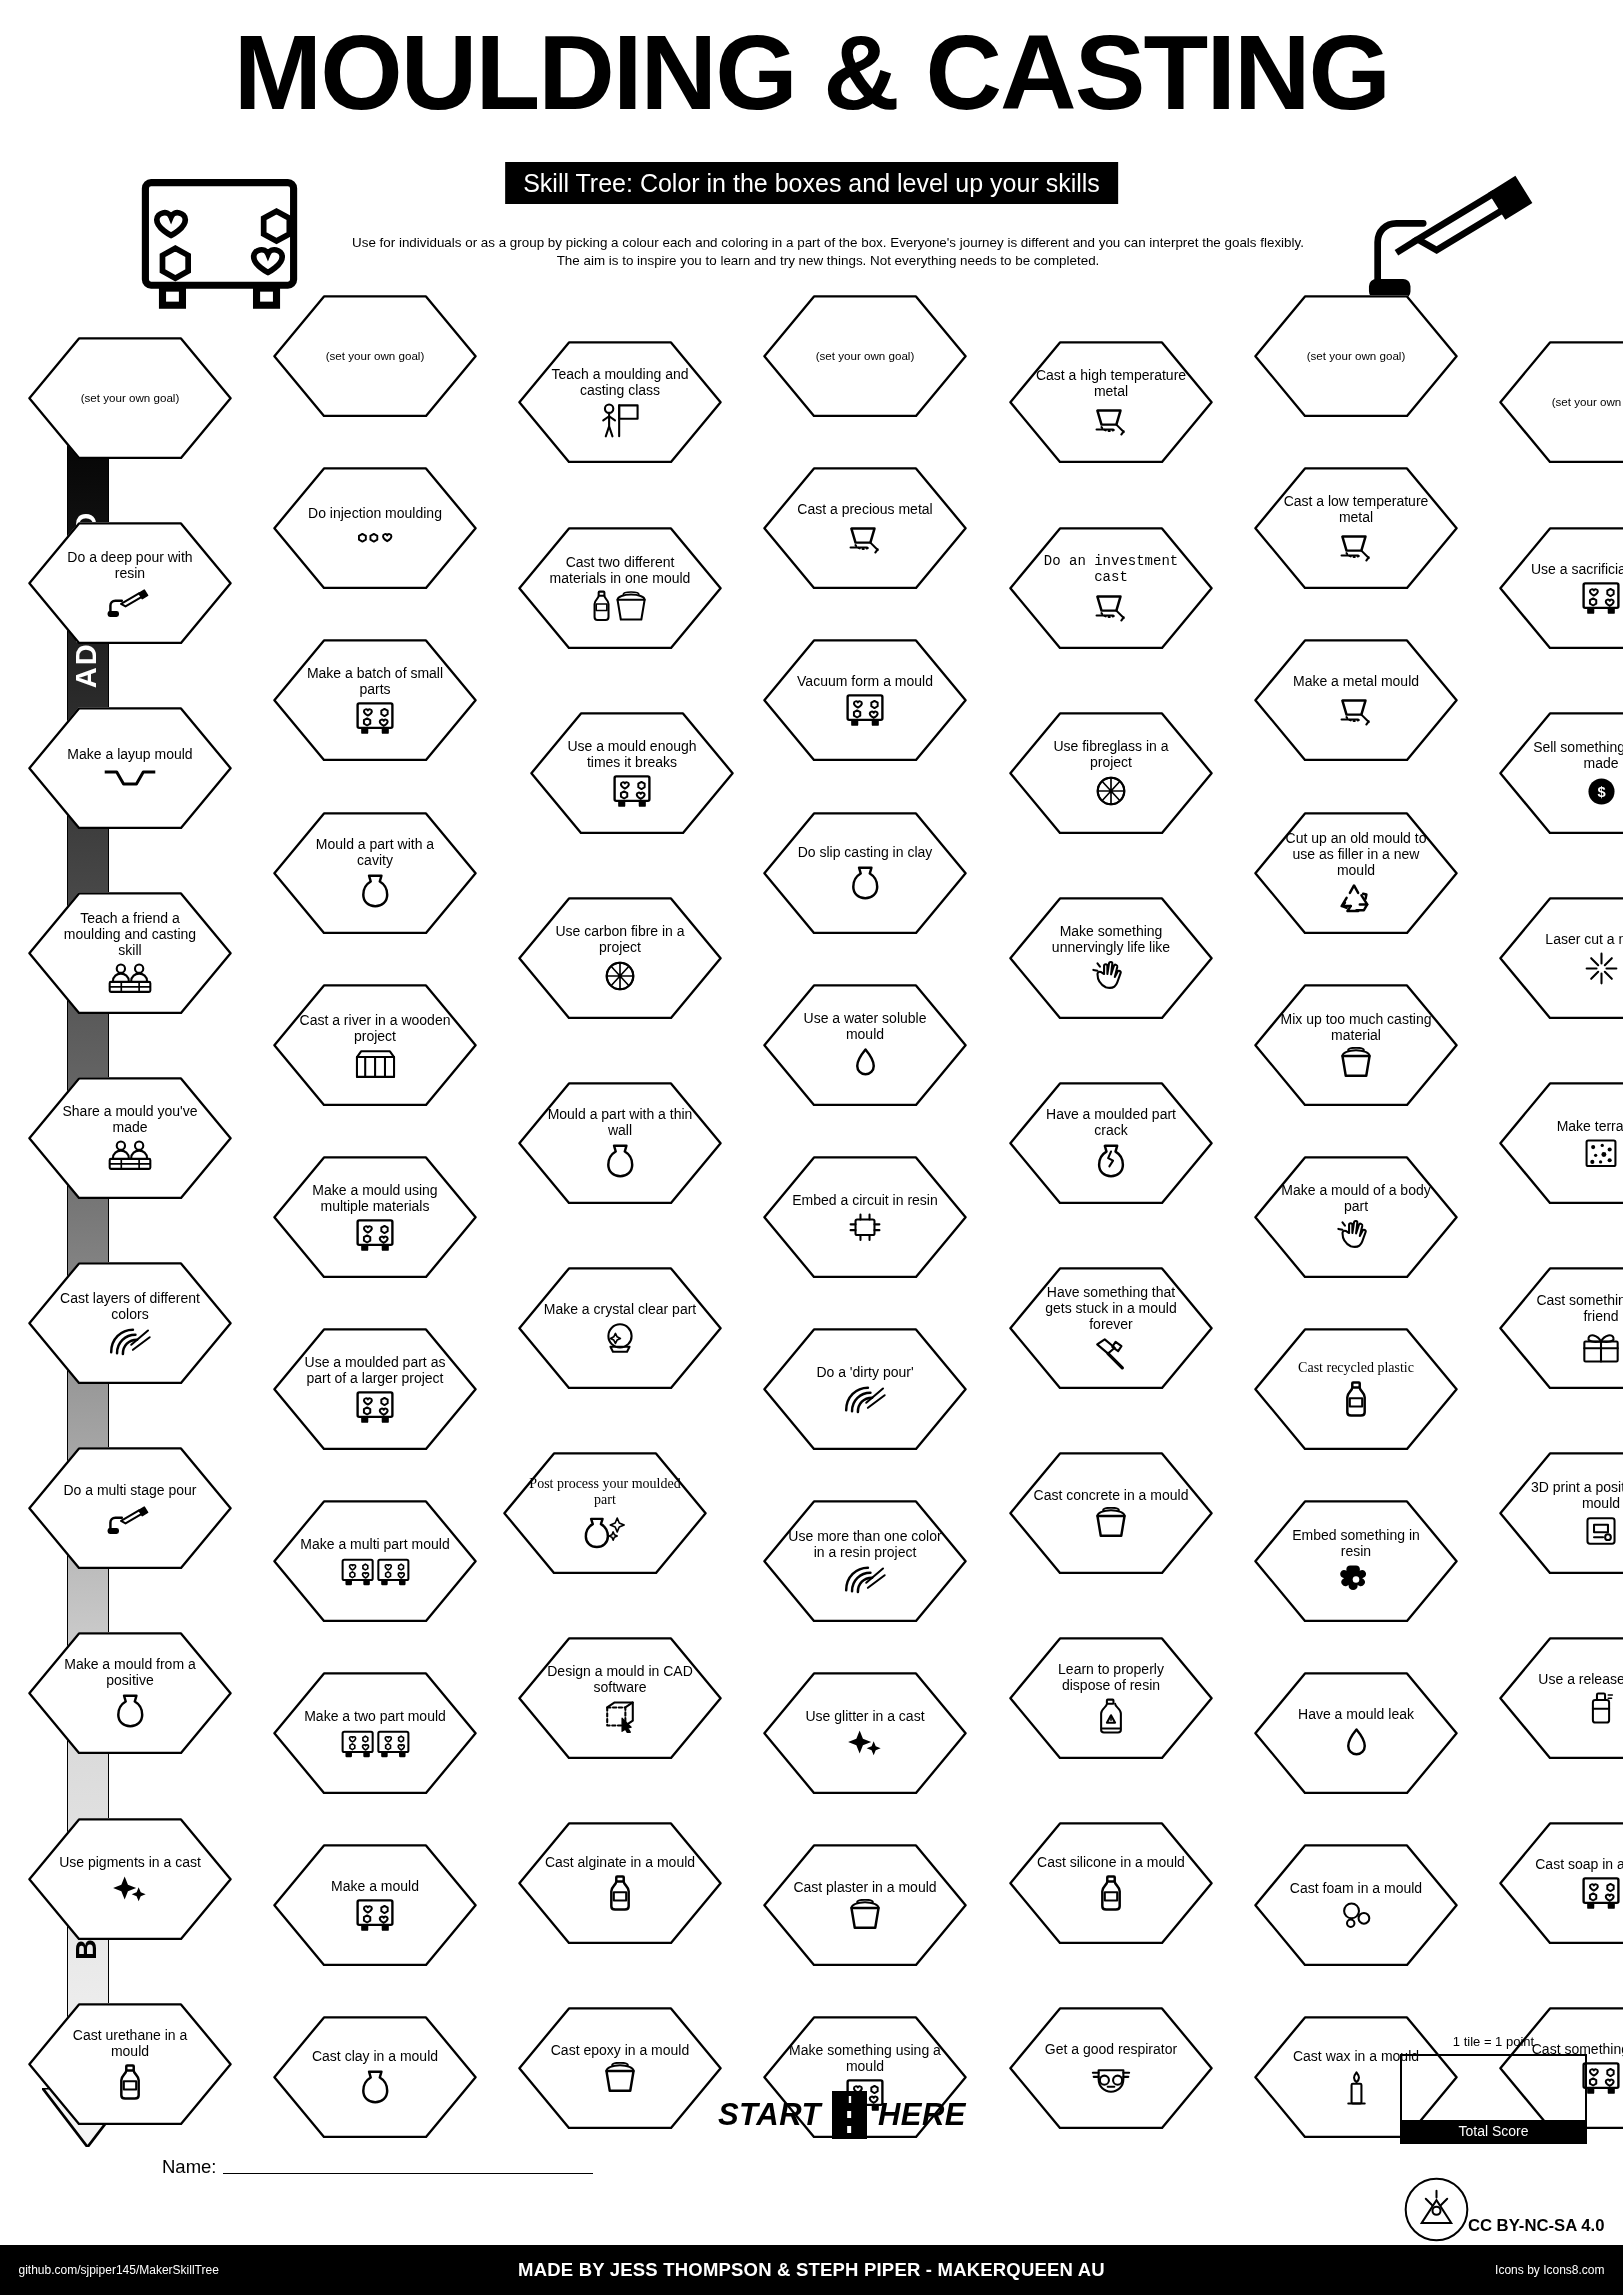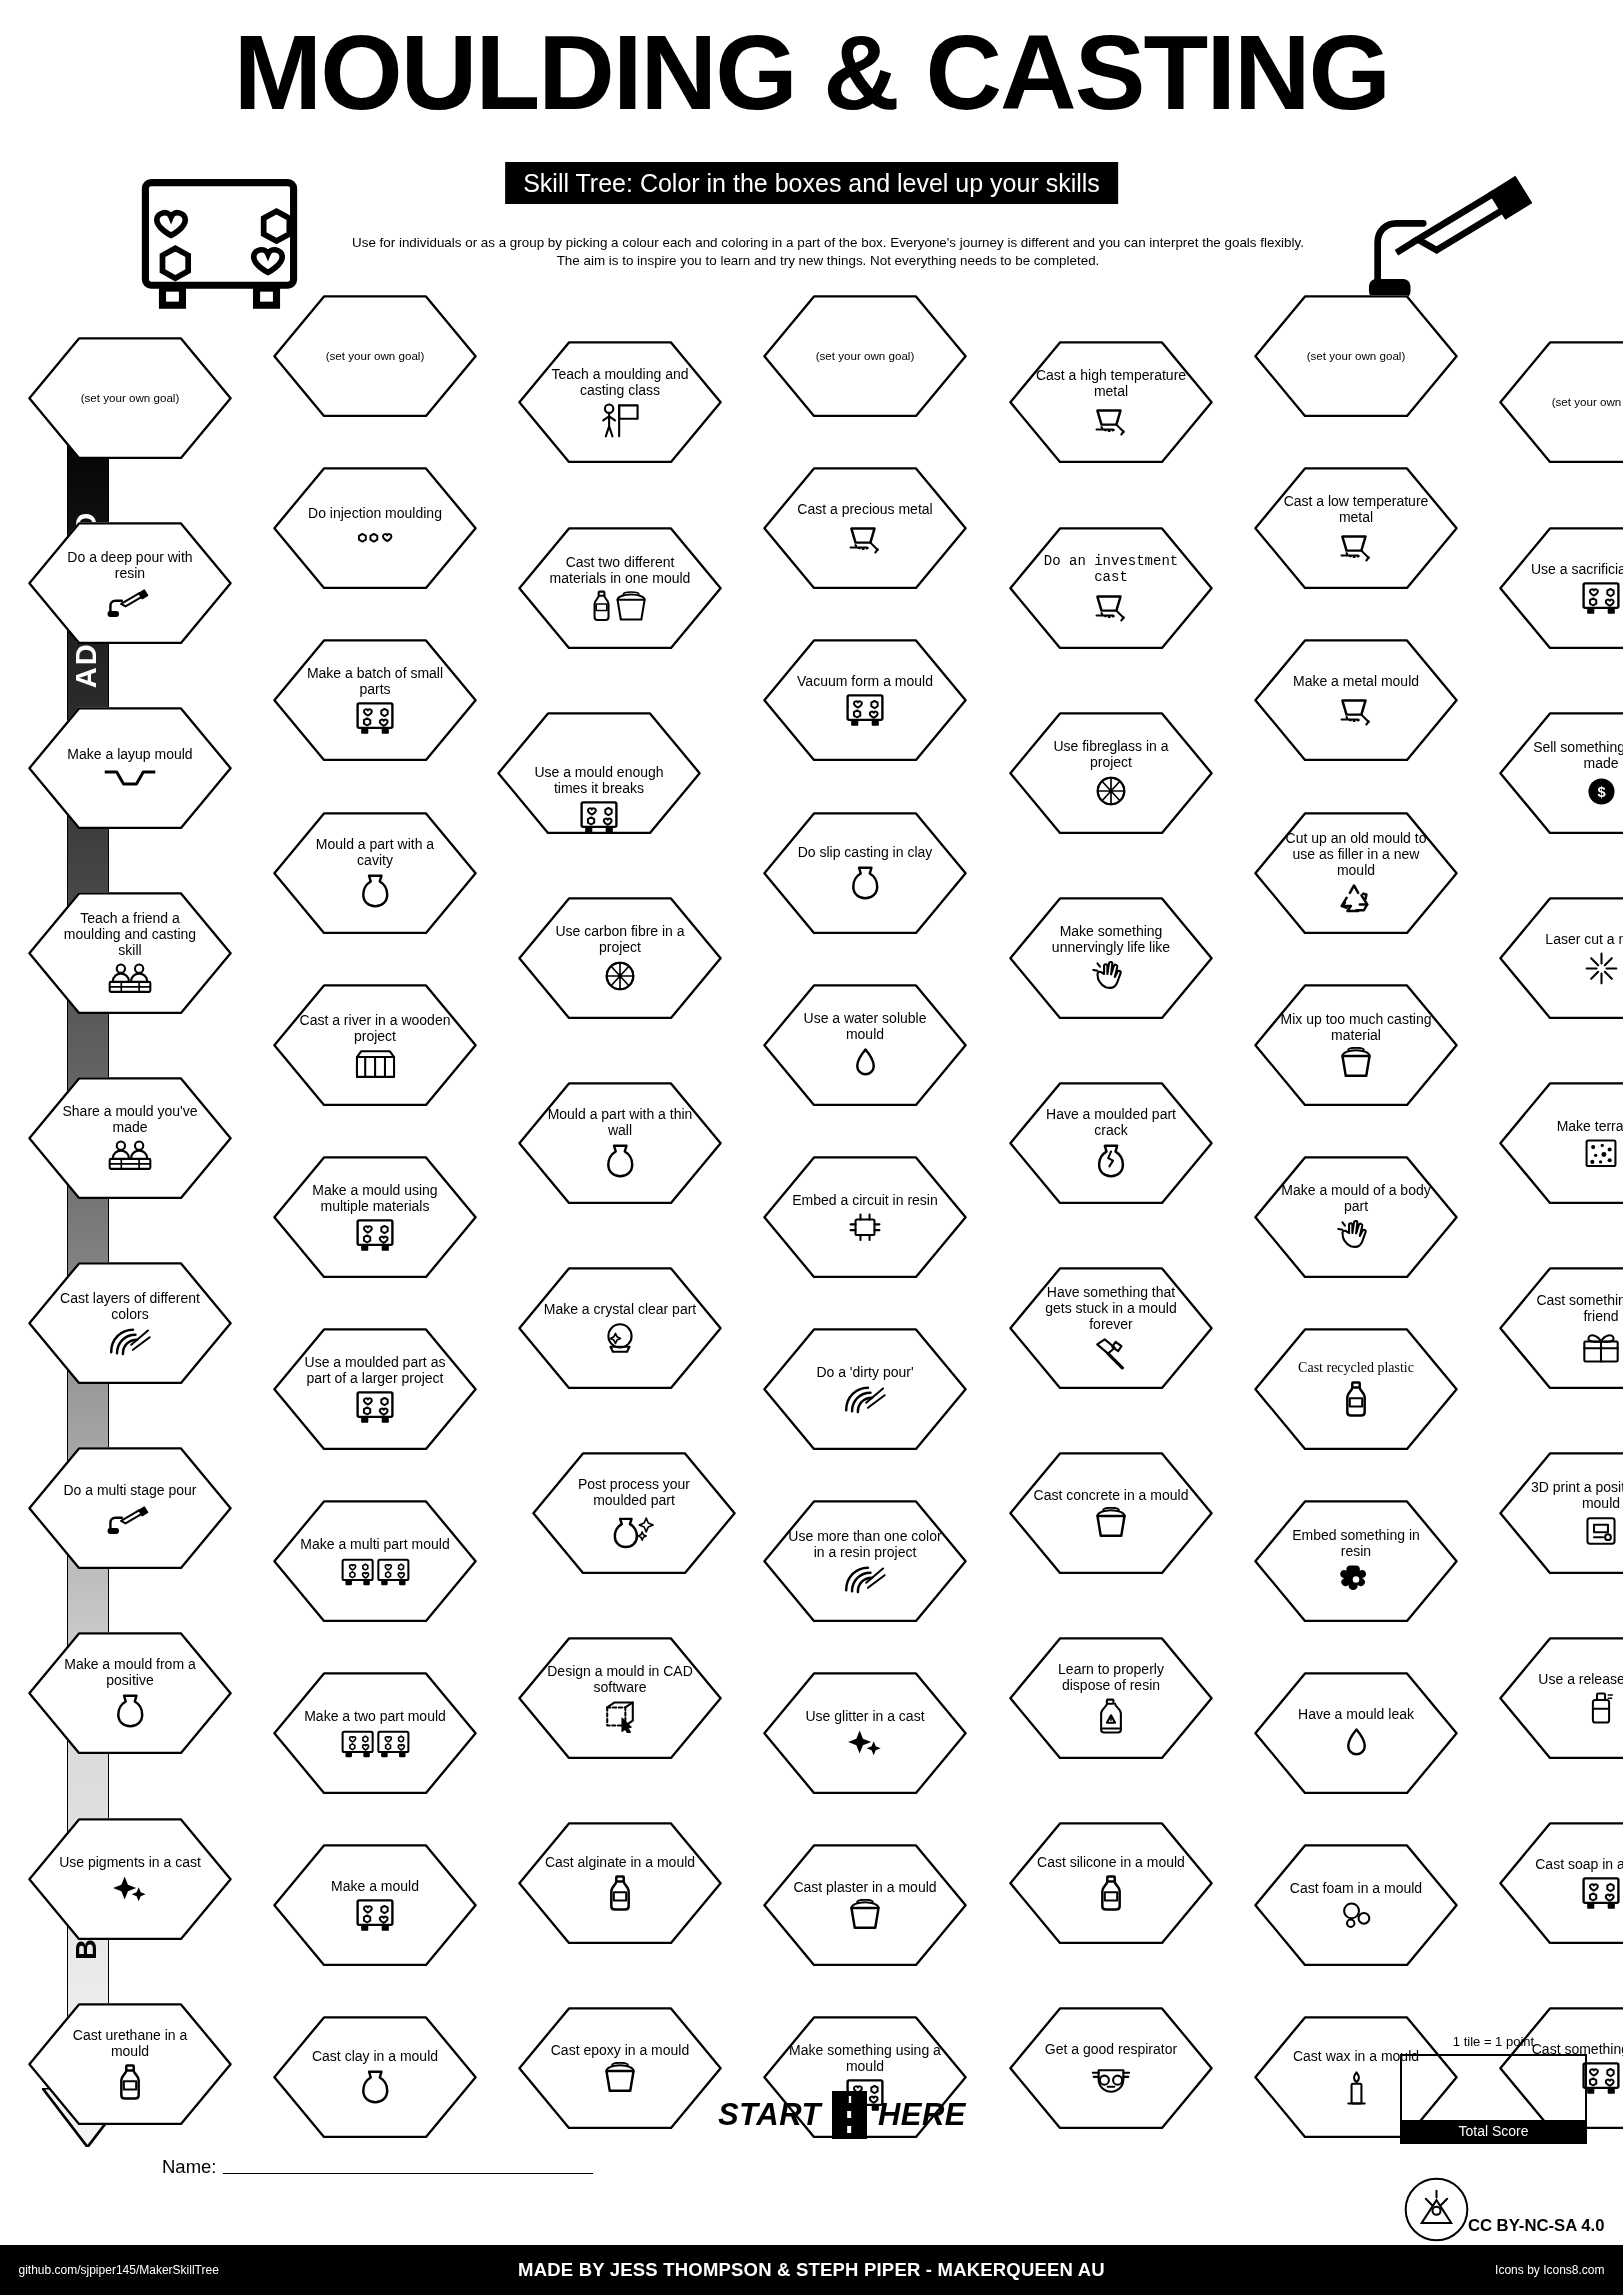--- a/index.html
+++ b/index.html
@@ -524,21 +524,21 @@
               <rect x="16" y="4" width="14" height="10" rx="2" stroke-width="5"></rect>
               <path d="M16 14c0 7-10 10-10 20v32c0 4 3 7 7 7h20c4 0 7-3 7-7V34c0-10-10-13-10-20" stroke-width="5"></path>
               <rect x="10" y="34" width="26" height="16" stroke-width="4"></rect>
               <path d="M62 24h66l-8 48H70z" stroke-width="5"></path>
               <path d="M62 24c0-8 15-13 33-13s33 5 33 13" stroke-width="5"></path>
               <path d="M76 11c0-4 8-6 19-6s19 2 19 6" stroke-width="4"></path>
             </svg>
           </div>
         </div>
       </div>
-      <div class="hex" style="left: 497px; top: 712px; justify-content: flex-end;">
+      <div class="hex" style="left: 530px; top: 712px;">
         <div class="hexbg"></div>
         <svg class="hexborder" viewBox="0 0 440 264">
           <polygon points="110,3 330,3 437,132 330,261 110,261 3,132" fill="none" stroke="#000" stroke-width="5" stroke-linejoin="round"></polygon>
         </svg>
         <div class="inner">
           <div class="txt">Use a mould enough times it breaks</div>
           <div class="ico">
             <svg width="40" height="34" viewBox="0 0 100 86" fill="none" stroke="#000" stroke-width="6" stroke-linecap="round" stroke-linejoin="round">
               <rect x="6" y="6" width="88" height="62" rx="4"></rect>
               <rect x="18" y="70" width="12" height="10" fill="#000"></rect>
@@ -590,21 +590,21 @@
           <div class="txt">Make a crystal clear part</div>
           <div class="ico">
             <svg width="34" height="34" viewBox="0 0 82 82" fill="none" stroke="#000" stroke-width="6" stroke-linecap="round" stroke-linejoin="round">
               <circle cx="41" cy="36" r="28" stroke-width="5"></circle>
               <path d="M18 62h46l-6 12H24z" stroke-width="5"></path>
               <path d="M30 30l4 8 8 4-8 4-4 8-4-8-8-4 8-4z" stroke-width="4"></path>
             </svg>
           </div>
         </div>
       </div>
-      <div class="hex" style="left: 532px; top: 1452px;">
+      <div class="hex" style="left: 503px; top: 1452px; font-family: Liberation Serif, serif;">
         <div class="hexbg"></div>
         <svg class="hexborder" viewBox="0 0 440 264">
           <polygon points="110,3 330,3 437,132 330,261 110,261 3,132" fill="none" stroke="#000" stroke-width="5" stroke-linejoin="round"></polygon>
         </svg>
         <div class="inner">
           <div class="txt">Post process your moulded part</div>
           <div class="ico">
             <svg width="44" height="37" viewBox="0 0 108 90" fill="none" stroke="#000" stroke-width="6" stroke-linecap="round" stroke-linejoin="round">
               <path d="M20 14h28l-4 13c11 6 17 18 17 30 0 16-12 26-27 26S7 73 7 57c0-12 6-24 17-30z"></path>
               <path d="M84 12l5 12 12 5-12 5-5 12-5-12-12-5 12-5z" stroke-width="4"></path>

